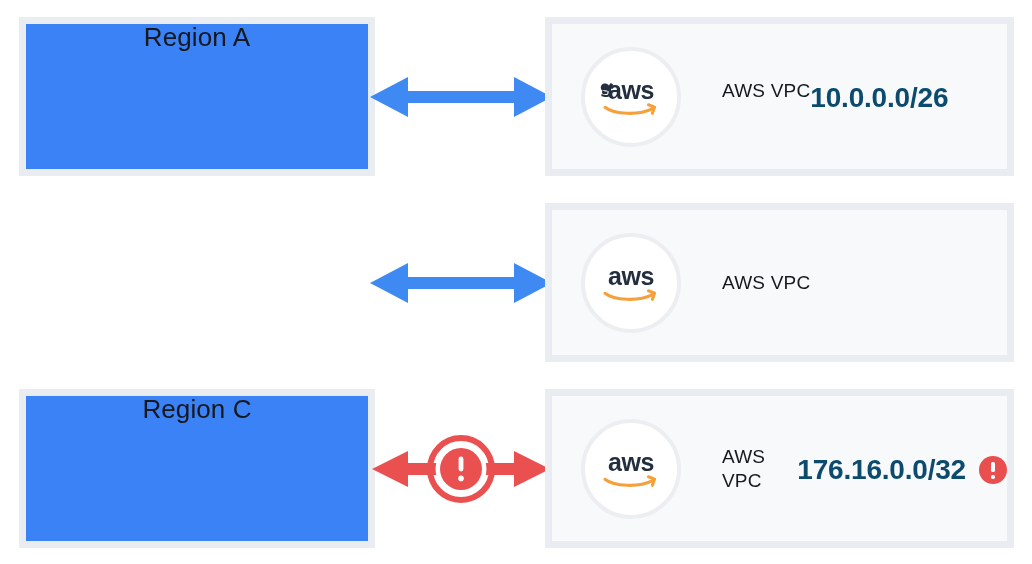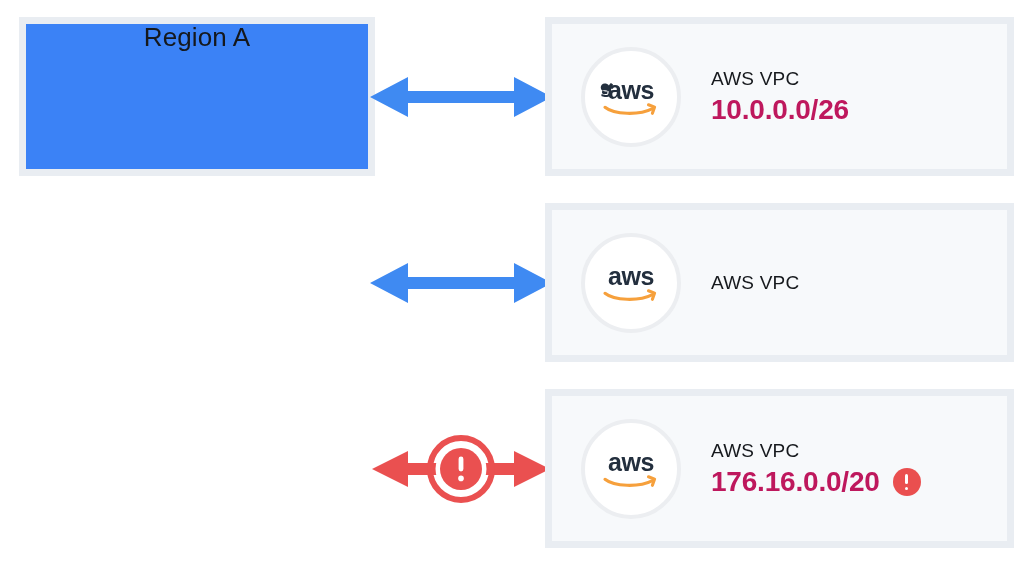--- a/index.html
+++ b/index.html
@@ -79,42 +79,42 @@
     background: #ffffff;
     border: 4px solid #eceef1;
     box-sizing: border-box;
     display: flex;
     align-items: center;
     justify-content: center;
   }
   .aws-badge svg { display: block; }
 
   .vpc-text {
-    margin-left: 30px;
-    display: flex;
-    flex-direction: column;
+    margin-left: 41px;
+    display: flex;
+    flex-direction: row;
     justify-content: center;
   }
   .vpc-kicker {
     font-size: 19px;
     font-weight: 400;
     color: #16191d;
     line-height: 1.25;
     letter-spacing: 0.2px;
   }
   .vpc-cidr-line {
     display: flex;
     align-items: center;
     gap: 13px;
     margin-top: 3px;
   }
   .vpc-cidr {
     font-size: 28px;
     font-weight: 700;
-    color: #be185d;
+    color: #0c4a6e;
     line-height: 1.15;
     letter-spacing: -0.2px;
     white-space: nowrap;
   }
 
   
   .alert-badge {
     flex: none;
     width: 28px;
     height: 28px;
@@ -217,20 +217,23 @@
         </svg>
       </div>
       <div class="vpc-text">
         <span class="vpc-kicker">AWS VPC</span>
       </div>
     </div>
   </div>
 
   <div class="row row-2">
 
+    <div class="region-box">
+      <span class="region-label">Region C</span>
+    </div>
 
     <div class="connector">
       <svg width="182" height="78" viewBox="0 0 182 78" aria-hidden="true">
 
         <path d="M2 39 L38 21 L38 33 L74 33 L74 45 L38 45 L38 57 Z" fill="#ea5050"></path>
 
         <path d="M180 39 L144 21 L144 33 L108 33 L108 45 L144 45 L144 57 Z" fill="#ea5050"></path>
 
         <circle cx="91" cy="39" r="31" fill="none" stroke="#ea5050" stroke-width="6"></circle>
 
@@ -247,20 +250,20 @@
       <div class="aws-badge">
         <svg width="64" height="40" viewBox="0 0 64 40" aria-hidden="true">
           <text x="32" y="22" text-anchor="middle" font-family="'Liberation Sans','DejaVu Sans',sans-serif" font-size="25" font-weight="700" letter-spacing="-0.5" fill="#232f3e">aws</text>
           <path d="M6 30.3 C15 37.6, 40 38.6, 53.5 31.6" stroke="#f6a03c" stroke-width="3.1" fill="none" stroke-linecap="round"></path>
           <path d="M49.5 27.8 L55.6 30.1 L53.4 36.3" stroke="#f6a03c" stroke-width="3.1" fill="none" stroke-linecap="round" stroke-linejoin="round"></path>
         </svg>
       </div>
       <div class="vpc-text">
         <span class="vpc-kicker">AWS VPC</span>
         <div class="vpc-cidr-line">
-          <span class="vpc-cidr">176.16.0.0/20</span>
+          <span class="vpc-cidr">176.16.0.0/32</span>
           <span class="alert-badge"></span>
         </div>
       </div>
     </div>
   </div>
 
 </div>
 
 </body></html>

